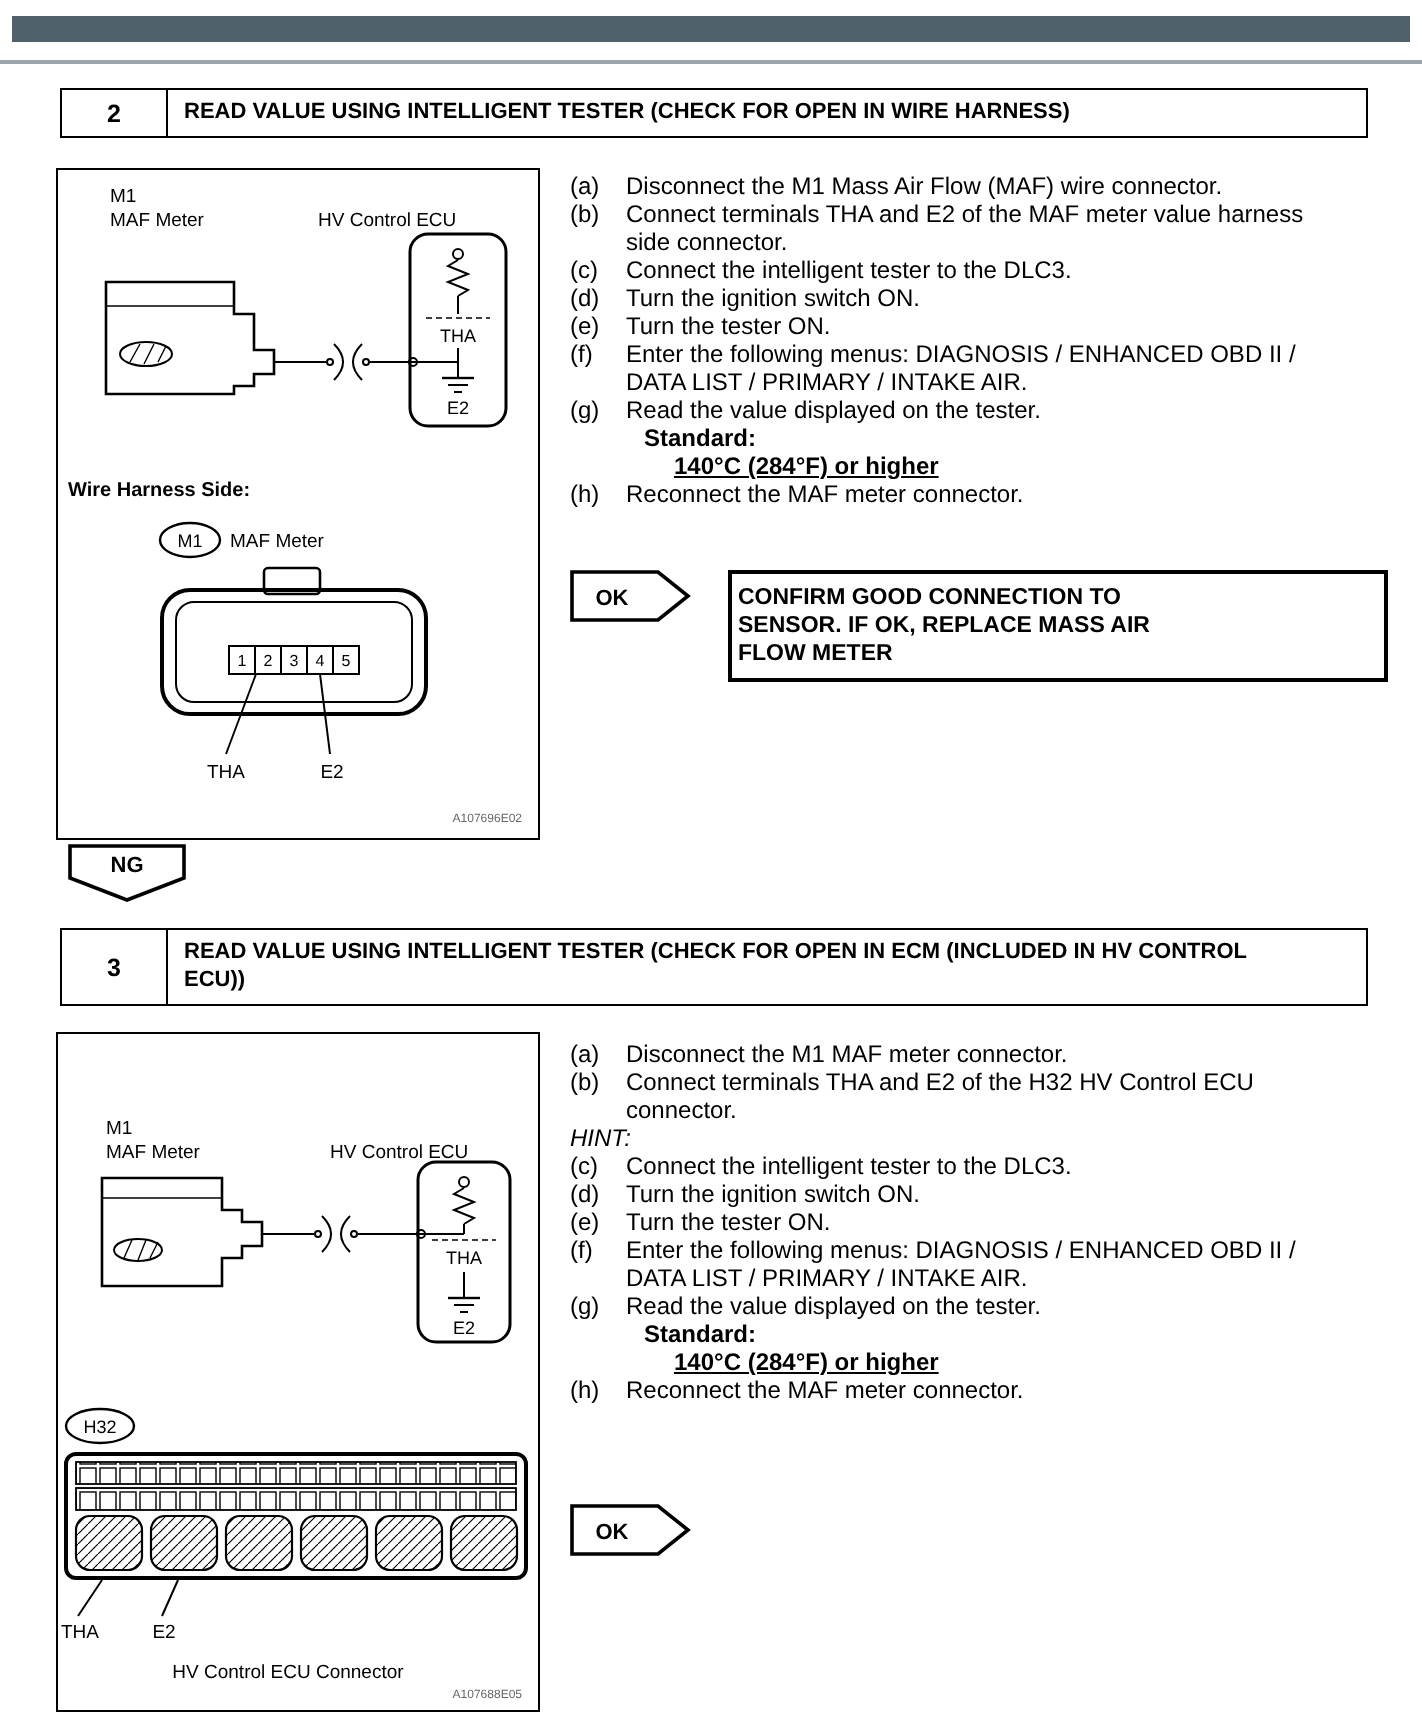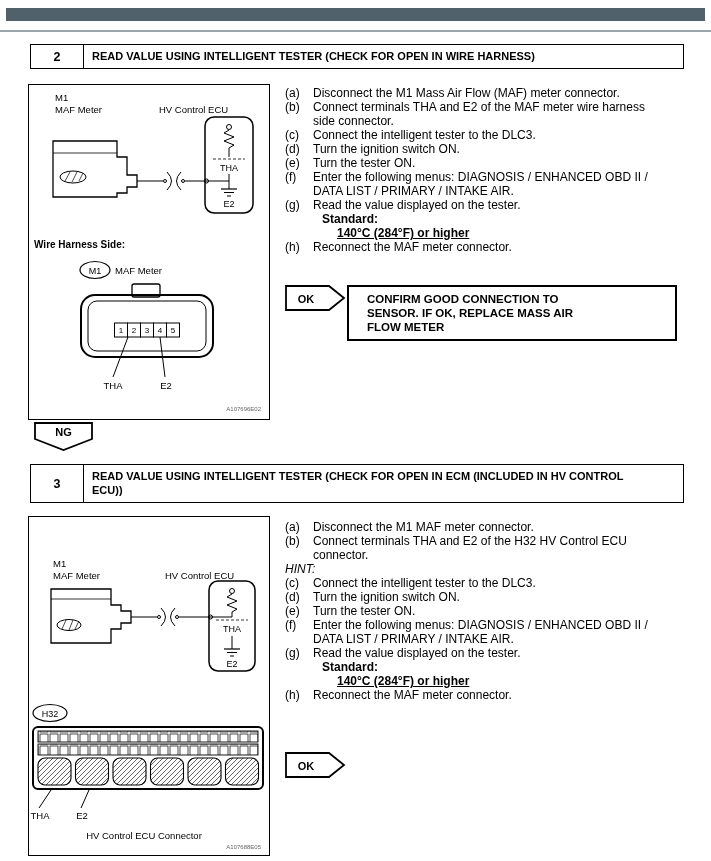--- a/index.html
+++ b/index.html
@@ -20,21 +20,21 @@
   #list3{top:520px;}
   .instr-row{display:flex;}
   .instr-id{width:28px;flex:none;}
   .instr-text{flex:1;}
   .sub-hint{font-style:italic;}
   .sub-std1{margin-left:37px;font-weight:bold;}
   .sub-std2{margin-left:52px;font-weight:bold;text-decoration:underline;}
   .ok-row{display:flex;align-items:flex-start;}
   #ok2{left:285px;top:285px;}
   #ok3{left:285px;top:752px;}
-  .ok-box{border:2px solid #000;font-weight:bold;font-size:11.5px;line-height:14px;padding:5px 18px;width:330px;margin-left:0;box-sizing:border-box;}
+  .ok-box{border:2px solid #000;font-weight:bold;font-size:11.5px;line-height:14px;padding:5px 3px;width:330px;margin-left:17px;box-sizing:border-box;}
   .ok-text{display:block;max-width:232px;}
   #ng-flag{left:34px;top:422px;}
   svg text{font-family:"Liberation Sans",sans-serif;}
 </style>
 </head>
 <body>
 
 <div class="abs top-bar" style="background: rgb(80, 97, 108);"></div>
 <div class="abs top-rule"></div>
 
@@ -102,25 +102,25 @@
     <text x="144" y="248" font-size="8" text-anchor="middle">5</text>
     <text x="84" y="304" font-size="9.5" text-anchor="middle">THA</text>
     <text x="137" y="304" font-size="9.5" text-anchor="middle">E2</text>
     <text x="232" y="326" font-size="6" text-anchor="end" fill="#666">A107696E02</text>
   </svg>
 </div>
 
 <div class="abs instr-list" id="list2">
   <div class="instr-row">
     <span class="instr-id">(a)</span>
-    <span class="instr-text">Disconnect the M1 Mass Air Flow (MAF) meter connector.</span>
+    <span class="instr-text">Disconnect the M1 Mass Air Flow (MAF) wire connector.</span>
   </div>
   <div class="instr-row">
     <span class="instr-id">(b)</span>
-    <span class="instr-text">Connect terminals THA and E2 of the MAF meter wire harness side connector.</span>
+    <span class="instr-text">Connect terminals THA and E2 of the MAF meter value harness side connector.</span>
   </div>
   <div class="instr-row">
     <span class="instr-id">(c)</span>
     <span class="instr-text">Connect the intelligent tester to the DLC3.</span>
   </div>
   <div class="instr-row">
     <span class="instr-id">(d)</span>
     <span class="instr-text">Turn the ignition switch ON.</span>
   </div>
   <div class="instr-row">

